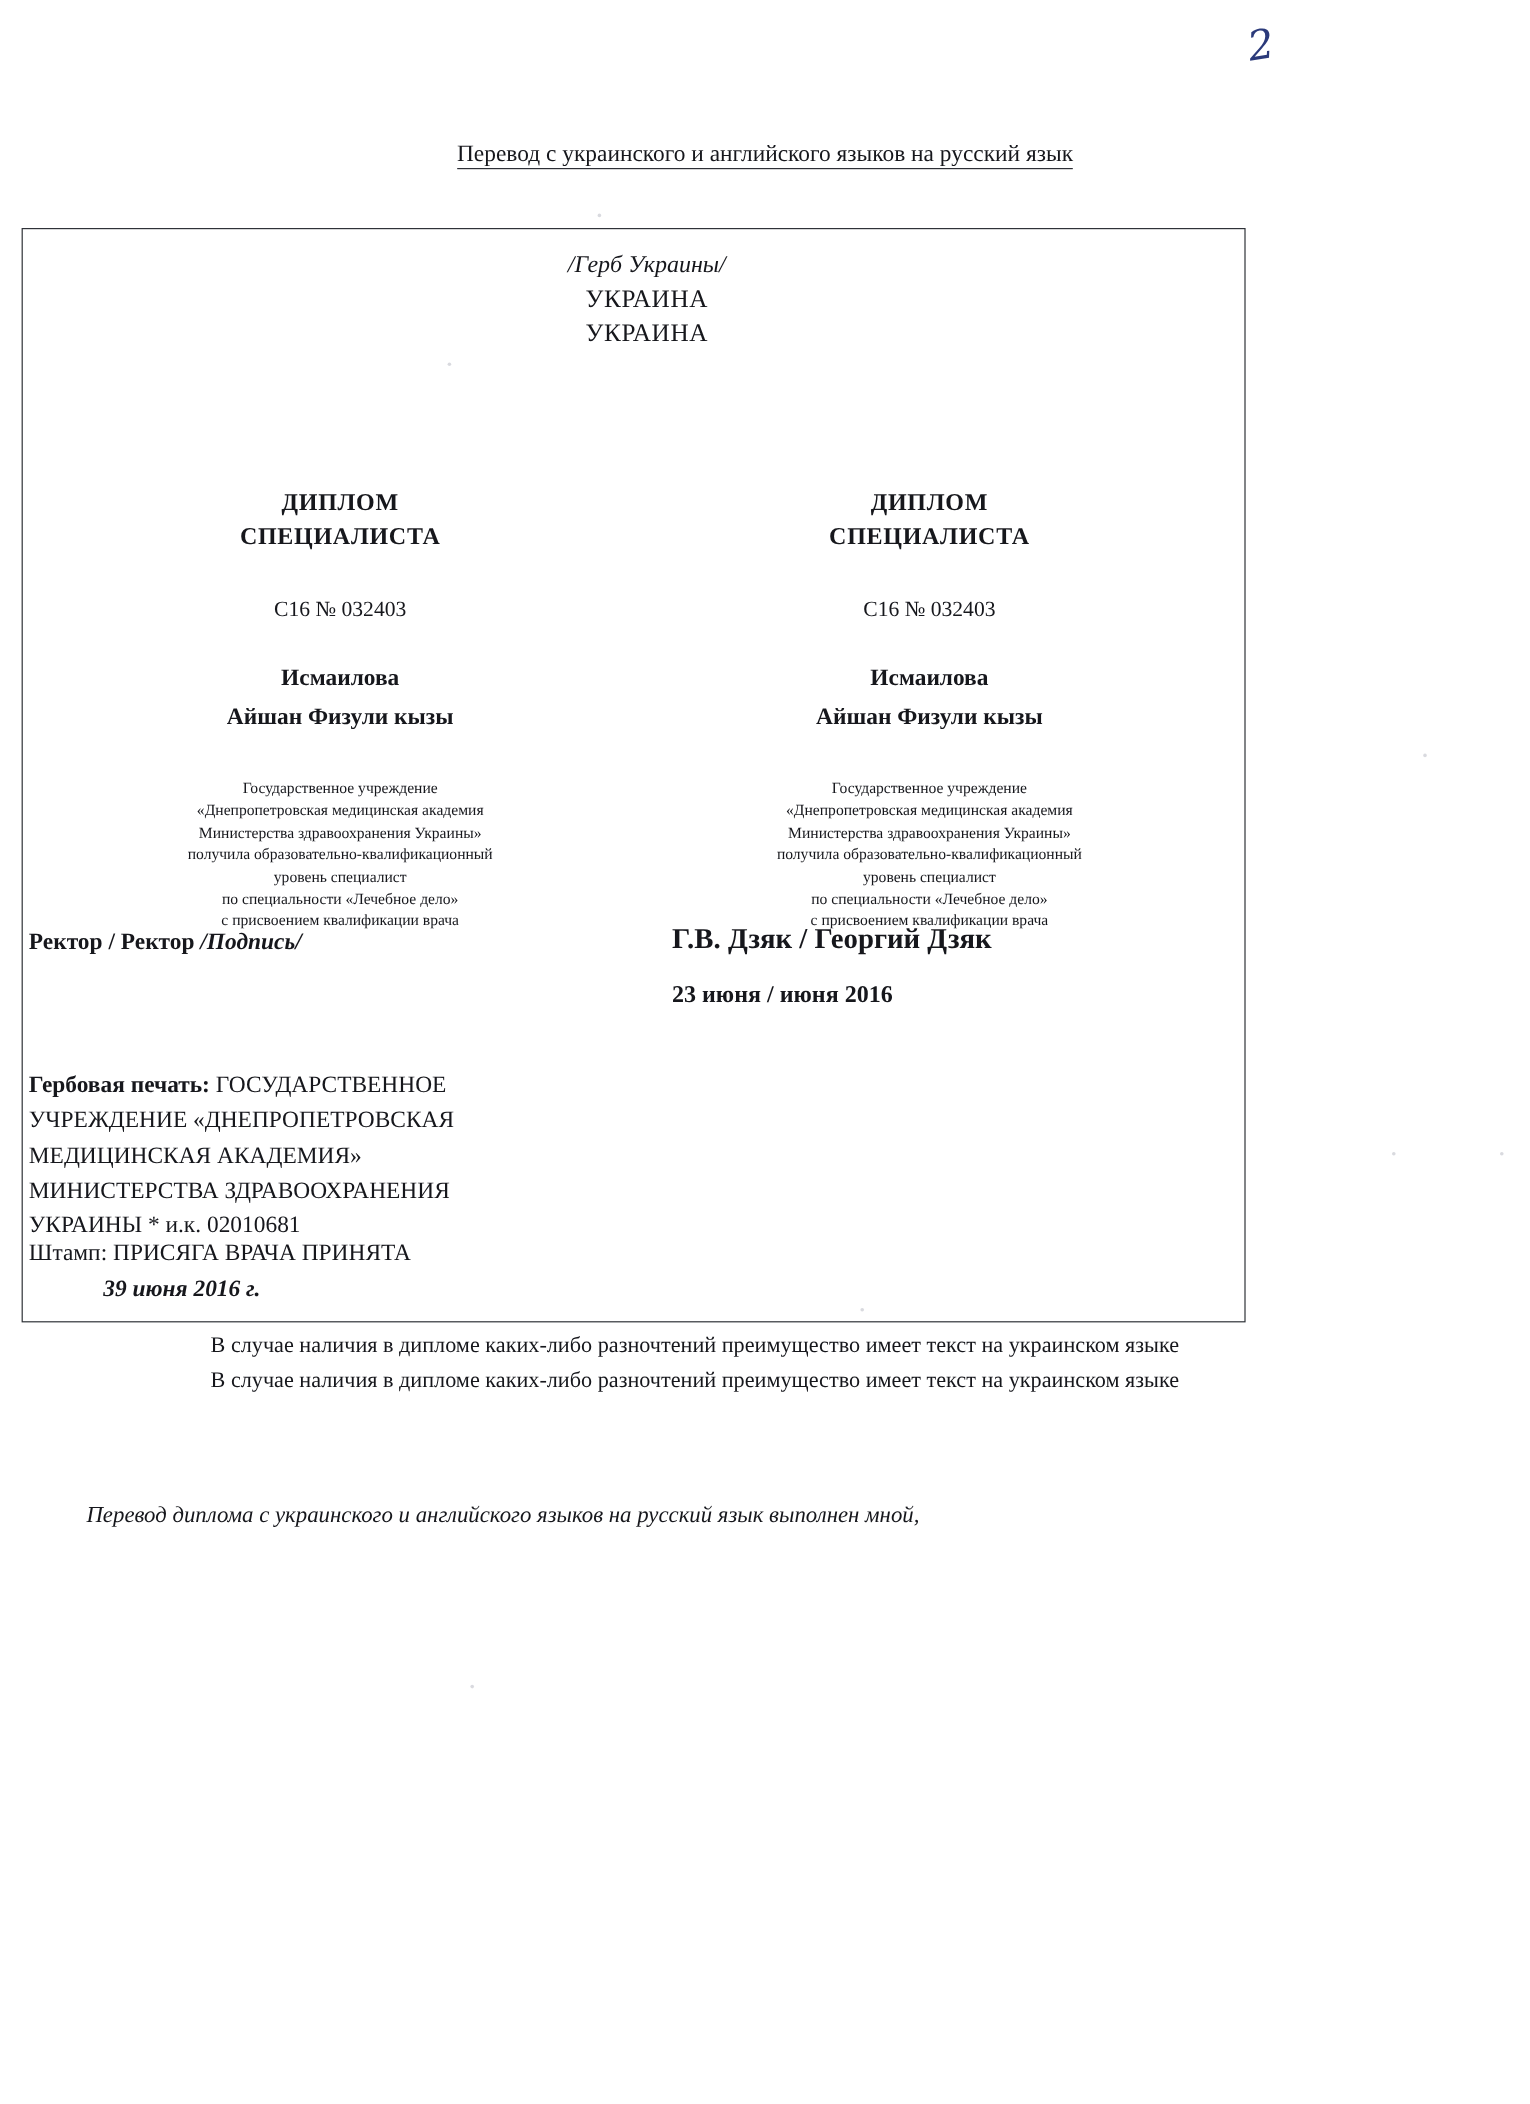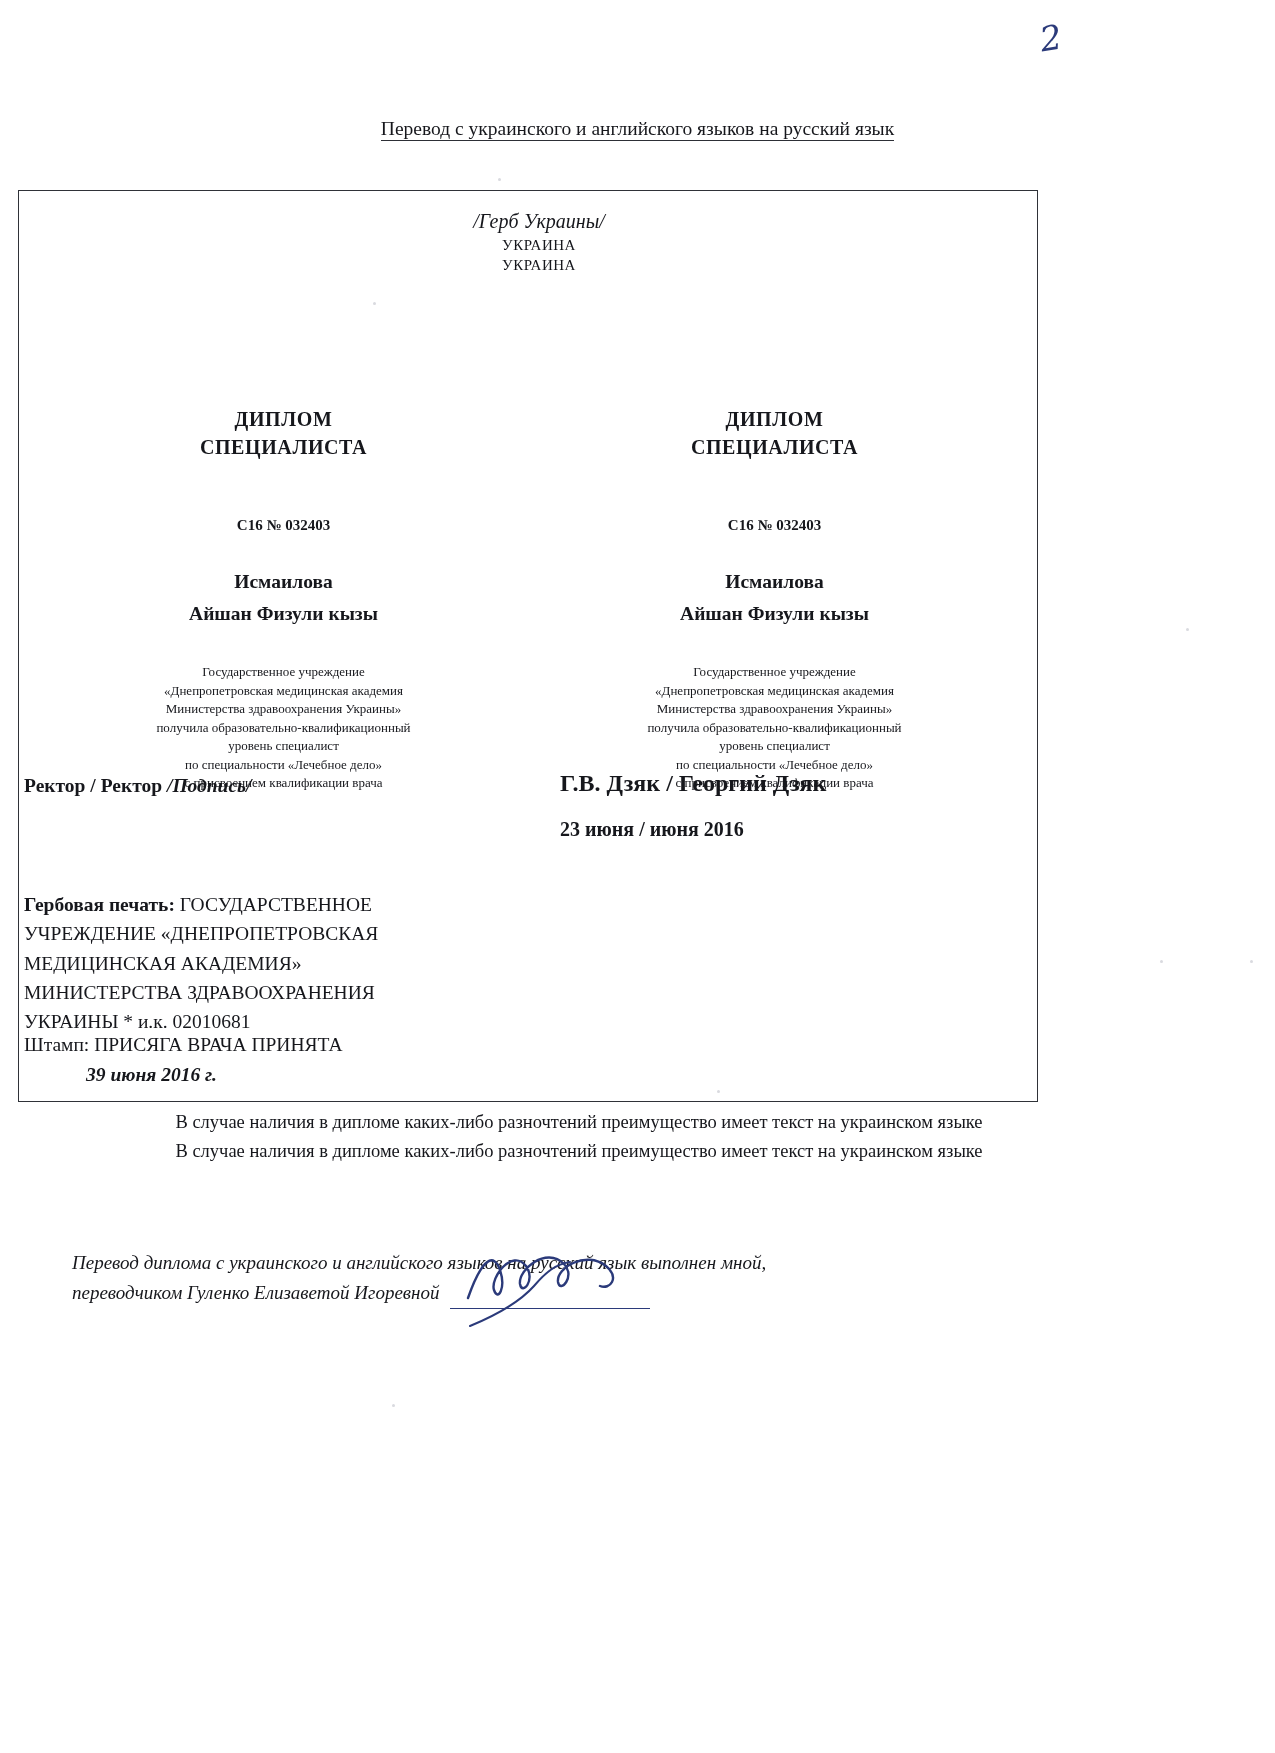--- a/index.html
+++ b/index.html
@@ -65,21 +65,21 @@
     left: 18px;
     width: 1042px;
     text-align: center;
     line-height: 1.35;
   }
   .emblem-line {
     font-size: 20px;
     font-style: italic;
   }
   .country-line {
-    font-size: 15px;
+    font-size: 21px;
     letter-spacing: .5px;
   }
 
   .columns {
     position: absolute;
     top: 405px;
     left: 18px;
     width: 1018px;
     display: flex;
   }
@@ -92,23 +92,23 @@
   }
   .col.left { padding-left: 48px; padding-right: 26px; }
   .col.right { padding-left: 26px; padding-right: 40px; }
 
   .dip-title {
     font-size: 20px;
     font-weight: bold;
     letter-spacing: .6px;
   }
   .dip-number {
-    margin-top: 53px;
-    font-size: 15px;
-    font-weight: bold;
+    margin-top: 33px;
+    font-size: 18px;
+    font-weight: normal;
   }
   .dip-name {
     margin-top: 32px;
     font-size: 19.5px;
     font-weight: bold;
   }
   .dip-body {
     margin-top: 36px;
     font-size: 13px;
   }
@@ -277,29 +277,20 @@
   <span class="date">39 июня 2016 г.</span>
 </div>
 
 <div class="footnotes">
   <div>В случае наличия в дипломе каких-либо разночтений преимущество имеет текст на украинском языке</div>
   <div>В случае наличия в дипломе каких-либо разночтений преимущество имеет текст на украинском языке</div>
 </div>
 
 <div class="translator-block">
   <div>Перевод диплома с украинского и английского языков на русский язык выполнен мной,</div>
-  <div class="translator-line2">
-    <span>переводчиком Гуленко Елизаветой Игоревной</span>
-    <span class="sig-line">
-      <svg class="sig-svg" width="190" height="90" viewBox="0 0 190 90">
-        <path d="M8 58 C 22 18, 34 12, 40 30 C 46 48, 38 62, 34 50 C 30 38, 52 8, 66 26 C 76 40, 62 56, 60 44 C 58 30, 86 6, 104 24 C 116 36, 100 54, 98 42 C 96 28, 126 10, 146 26 C 160 38, 150 50, 140 46" fill="none" stroke="#2b3a7a" stroke-width="2.4" stroke-linecap="round"></path>
-        <path d="M10 86 C 34 76, 58 64, 74 46 C 86 32, 96 24, 110 22" fill="none" stroke="#2b3a7a" stroke-width="2" stroke-linecap="round"></path>
-      </svg>
-    </span>
-  </div>
 </div>
 
 <div class="speck" style="left:498px; top:178px; width:3px; height:3px;"></div>
 <div class="speck" style="left:373px; top:302px; width:3px; height:3px;"></div>
 <div class="speck" style="left:1186px; top:628px; width:3px; height:3px;"></div>
 <div class="speck" style="left:1160px; top:960px; width:3px; height:3px;"></div>
 <div class="speck" style="left:1250px; top:960px; width:3px; height:3px;"></div>
 <div class="speck" style="left:717px; top:1090px; width:3px; height:3px;"></div>
 <div class="speck" style="left:392px; top:1404px; width:3px; height:3px;"></div>
 

